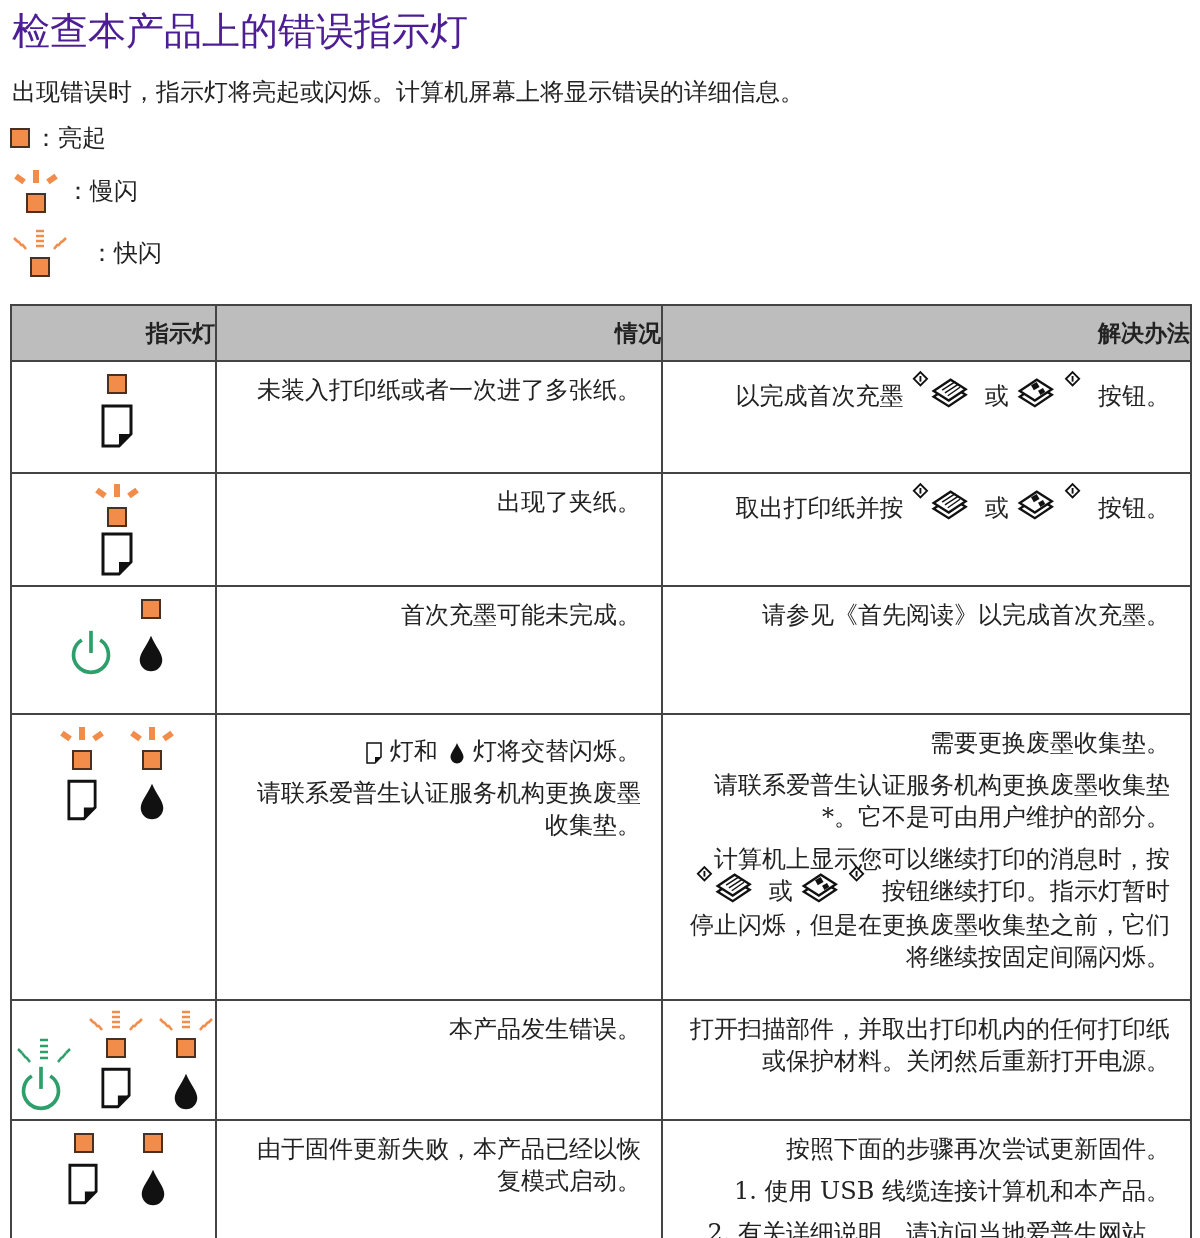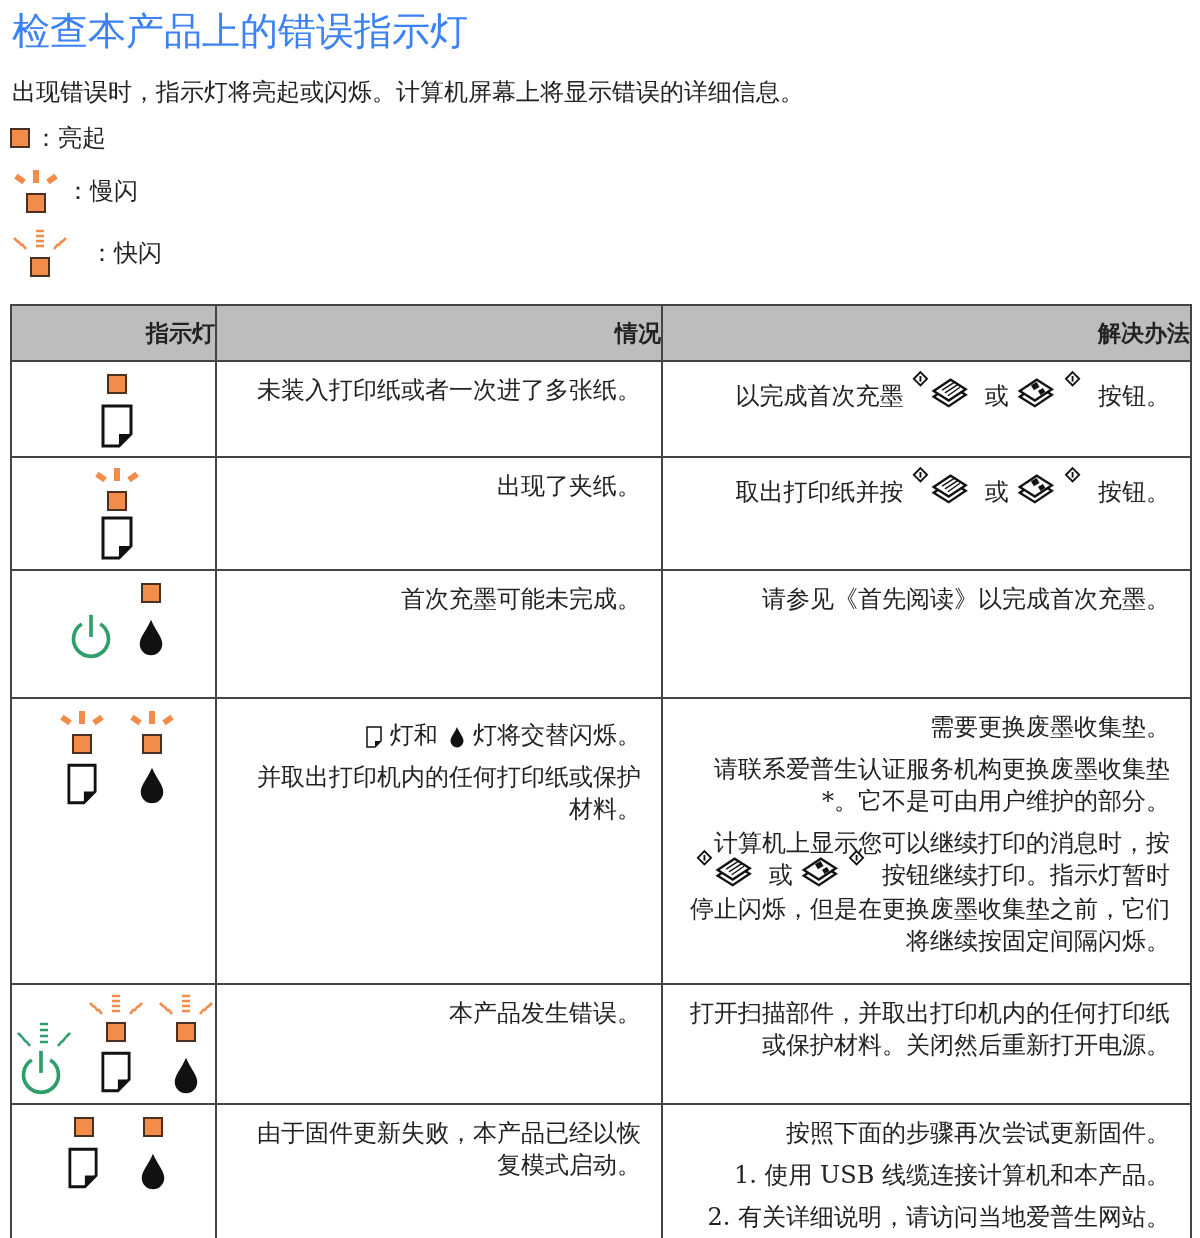--- a/index.html
+++ b/index.html
@@ -1,19 +1,19 @@
 <!DOCTYPE html>
 <html><head>
 <meta charset="utf-8">
 <style>
   html, body { margin:0; padding:0; background:#fff; }
   body { width:1200px; height:1238px; position:relative; overflow:hidden;
          font-family:"DejaVu Serif","Liberation Serif",serif; color:#222; }
   .title { position:absolute; left:12px; top:6px; font-family:"DejaVu Sans","Liberation Sans",sans-serif;
-           font-size:38px; font-weight:500; color:#3b82f6; letter-spacing:0px; }
+           font-size:38px; font-weight:500; color:#4c1d95; letter-spacing:0px; }
   .intro { position:absolute; left:12px; top:76px; font-size:24px; }
   .legend-row { position:absolute; left:10px; display:flex; align-items:center; font-size:24px; }
   table { position:absolute; left:10px; top:304px; width:1182px; border-collapse:collapse; table-layout:fixed; }
   td, th { border:2px solid #444; vertical-align:top; font-size:24px; line-height:32px; text-align:right; }
   th { background:#bdbdbd; height:54px; padding:0 0 0 20px; font-family:"DejaVu Sans","Liberation Sans",sans-serif;
        font-weight:bold; font-size:23px; vertical-align:middle; }
   td.cond, td.sol { padding:12px 20px 8px 20px; }
   td.ind { padding:0; position:relative; }
   p { margin:0 0 10px 0; }
   .ico { position:absolute; }
@@ -127,21 +127,21 @@
       <col style="width:446px">
       <col>
     </colgroup>
   <tbody>
       <tr>
     <th>指示灯</th>
     <th>情况</th>
     <th>解决办法</th>
   </tr>
 
-  <tr style="height:96px">
+  <tr style="height:112px">
     <td class="ind">
       <svg class="ico" style="left:95px;top:12px" width="20" height="20">
             <use href="#sqon"></use>
           </svg>
       <svg class="ico" style="left:89px;top:42px" width="32" height="44">
             <use href="#paper"></use>
           </svg>
     </td>
     <td class="cond">
           <p>未装入打印纸或者一次进了多张纸。</p>
@@ -223,21 +223,21 @@
       <p style="margin-top:8px">
         <svg class="inl" width="16" height="22">
               <use href="#paper"></use>
             </svg>
         <span>灯和</span>
         <svg class="inl" width="16" height="22" style="margin-left:4px">
               <use href="#drop"></use>
             </svg>
         <span>灯将交替闪烁。</span>
       </p>
-      <p>并取出打印机内的任何打印纸或保护材料。</p>
+      <p>请联系爱普生认证服务机构更换废墨收集垫。</p>
     </td>
     <td class="sol">
       <p>需要更换废墨收集垫。</p>
       <p>请联系爱普生认证服务机构更换废墨收集垫*。它不是可由用户维护的部分。</p>
       <p>
         <span>计算机上显示您可以继续打印的消息时，按</span><br>
         <svg class="inl" width="66" height="44" style="margin-top:-12px">
               <use href="#btnA"></use>
             </svg>
         <span>或</span>

